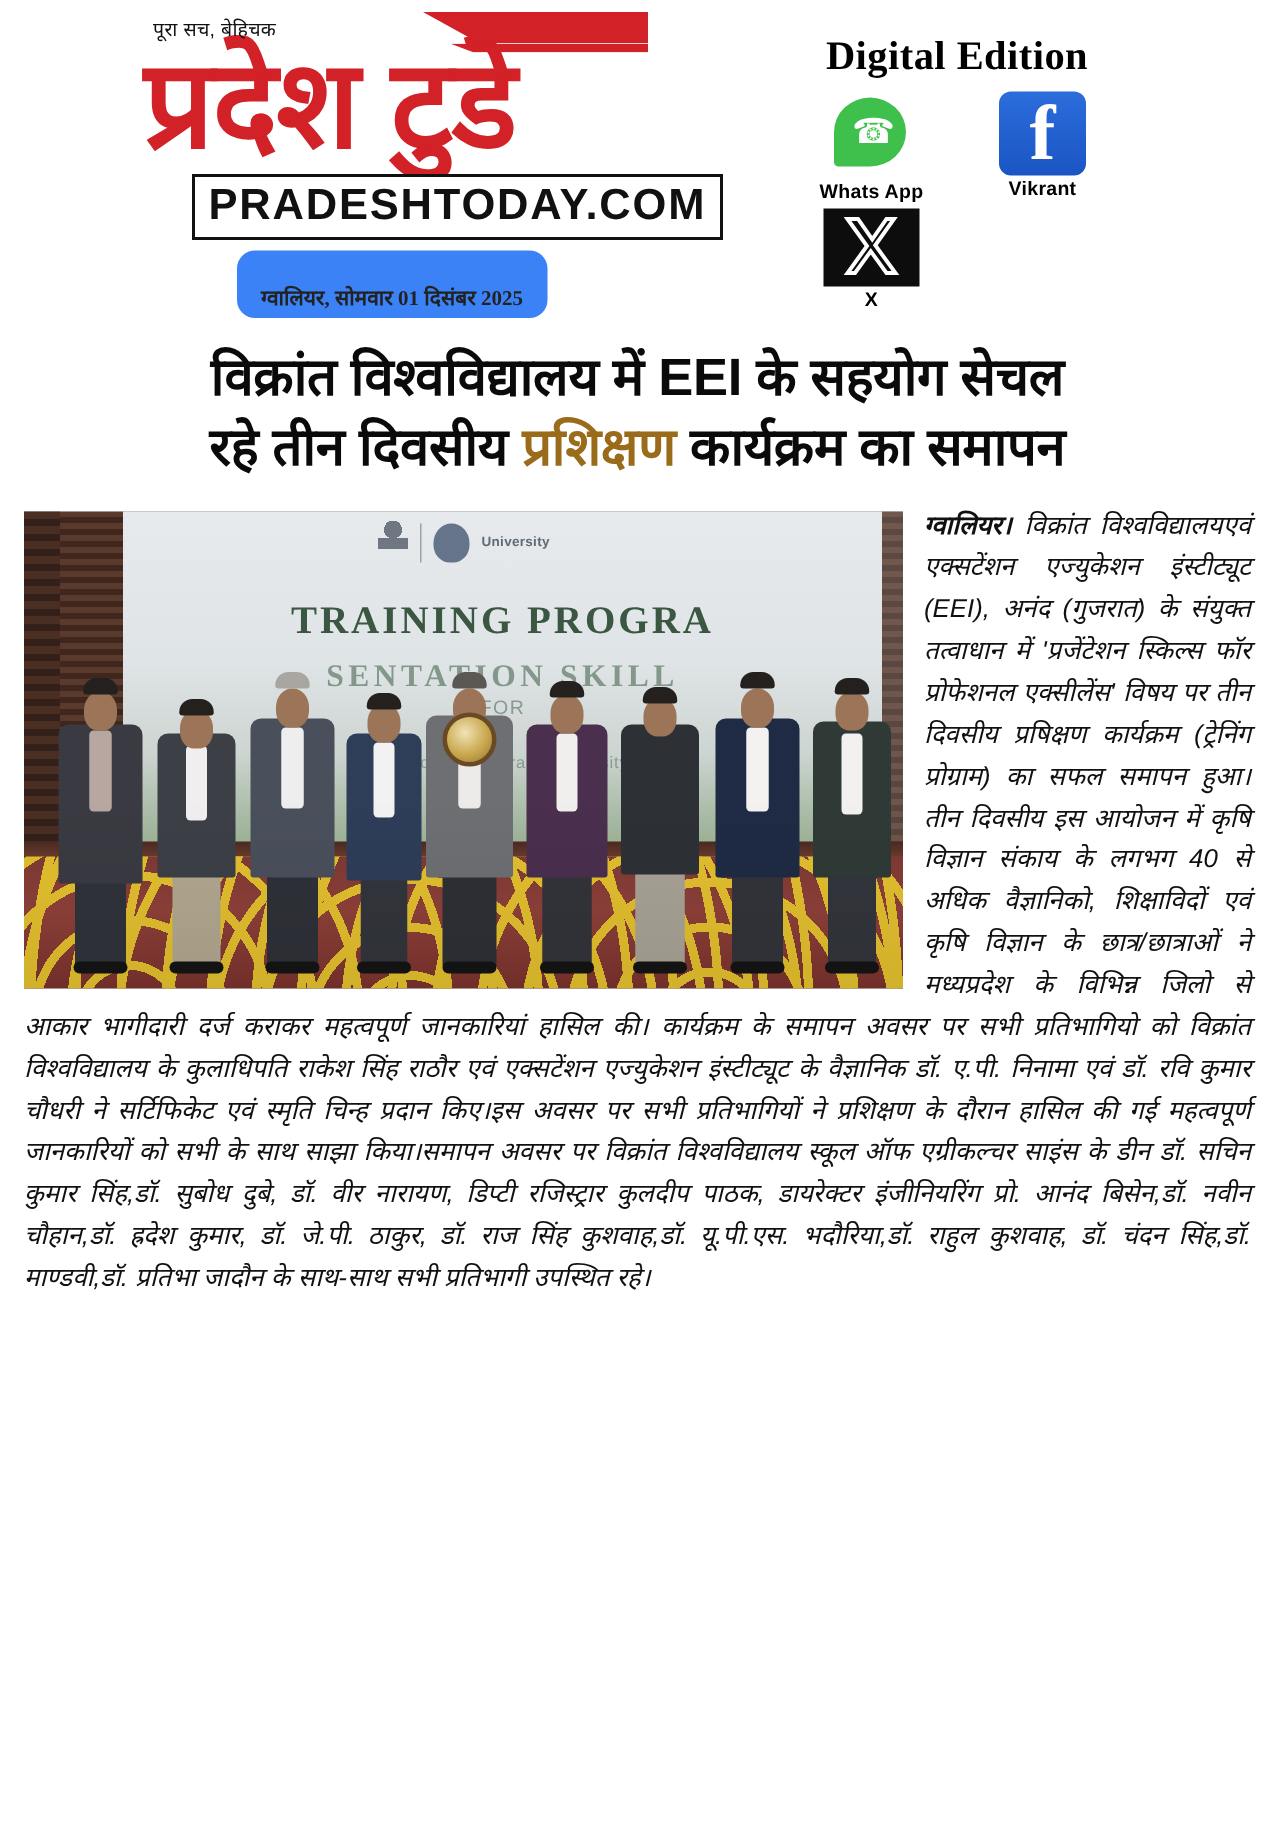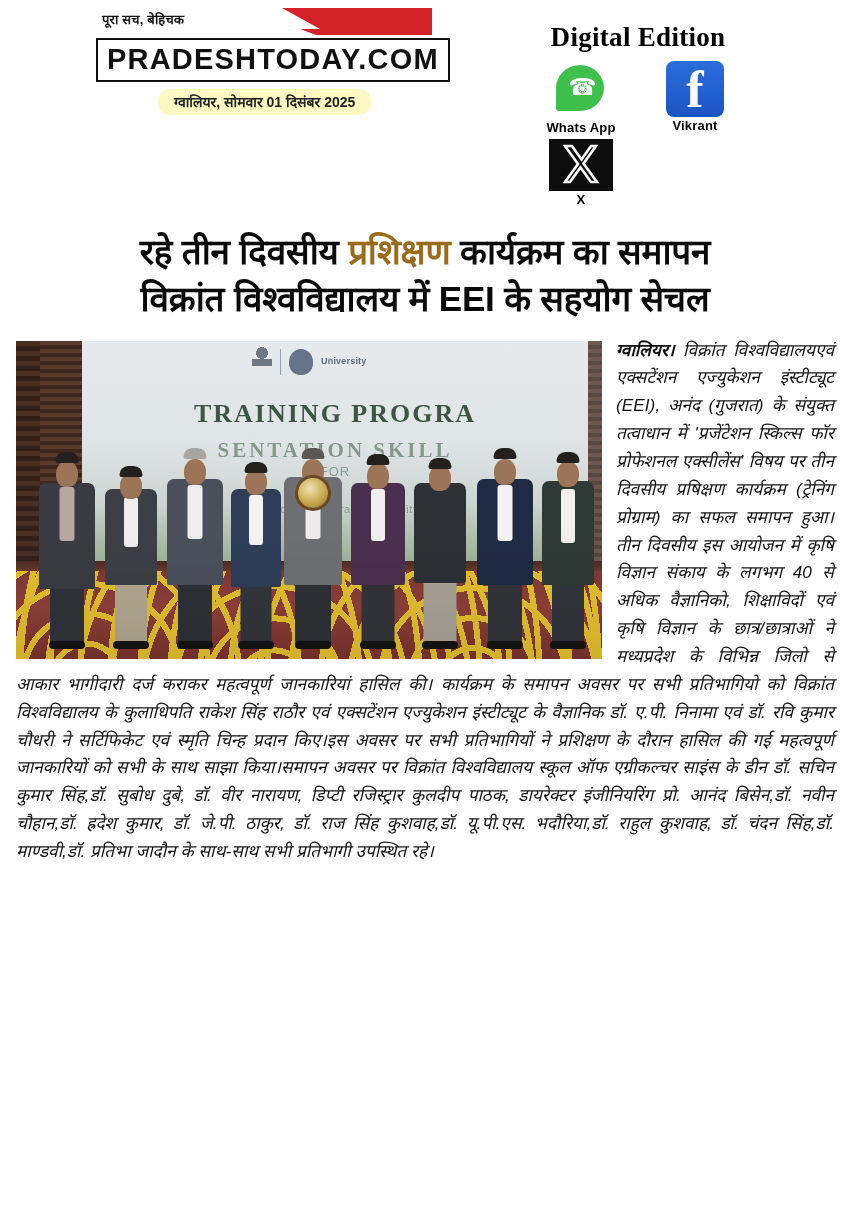--- a/index.html
+++ b/index.html
@@ -37,21 +37,21 @@
   }
   .tagline-wrap {
     position: relative;
     height: 24px;
   }
   .tagline {
     position: absolute;
     left: 6px;
     top: 2px;
     font-size: 13px;
-    font-weight: bold;
+    font-weight: normal;
     letter-spacing: .2px;
     color: #111;
     z-index: 3;
   }
   .tagline-bar {
     position: absolute;
     left: 0;
     top: 0;
     width: 336px;
     height: 20px;
@@ -83,40 +83,41 @@
     font-size: 82px;
     line-height: .95;
     font-weight: bold;
     color: #d32128;
     letter-spacing: -1px;
     margin-top: 0px;
     white-space: nowrap;
   }
   .site-box {
     margin-top: 6px;
-    margin-left: 0;
+    margin-left: 32px;
     display: inline-block;
     border: 2px solid #111;
     padding: 3px 9px 4px 9px;
     background: #fff;
   }
   .site-box-text {
     font-size: 29px;
     font-weight: bold;
     letter-spacing: 1.2px;
     color: #111;
     font-family: "Liberation Sans", "DejaVu Sans", sans-serif;
   }
   .dateline-pill {
     margin-top: 7px;
     margin-left: 62px;
     display: inline-block;
-    background: #fef9c3;
+    background: #3b82f6;
     border-radius: 12px;
-    padding: 3px 16px 4px 16px;
+    padding: 21px 16px 4px 16px;
+    font-family: Liberation Serif, serif;
   }
   .dateline-text {
     font-size: 14px;
     font-weight: bold;
     color: #222;
   }
 
   
   .digital-block {
     position: absolute;
@@ -423,20 +424,21 @@
   <div class="masthead">
 
     <div class="brand-block">
       <div class="tagline-wrap">
         <div class="tagline-bar"></div>
         <div class="tagline-swoosh"></div>
         <div class="tagline-swoosh2"></div>
         <div class="tagline">पूरा सच, बेहिचक</div>
       </div>
 
+      <div class="masthead-title">प्रदेश टुडे</div>
 
       <div class="site-box">
         <span class="site-box-text">PRADESHTODAY.COM</span>
       </div>
 
       <div>
         <div class="dateline-pill">
           <span class="dateline-text">ग्वालियर, सोमवार 01 दिसंबर 2025</span>
         </div>
       </div>
@@ -470,22 +472,22 @@
             </svg>
           </div>
           <div class="social-label">X</div>
         </div>
 
       </div>
     </div>
   </div>
 
   <div class="headline">
+    <div class="headline-line"><span>विक्रांत विश्वविद्यालय में </span><span>EEI</span><span> के सहयोग सेचल</span></div>
     <div class="headline-line"><span>रहे तीन दिवसीय </span><span class="hl-accent">प्रशिक्षण</span><span> कार्यक्रम का समापन</span></div>
-    <div class="headline-line"><span>विक्रांत विश्वविद्यालय में </span><span>EEI</span><span> के सहयोग सेचल</span></div>
   </div>
 
   <div class="article">
 
     <div class="photo-float">
       <div class="photo">
         <div class="ph-wall"></div>
         <div class="ph-banner">
           <div class="ph-banner-green"></div>
           <div class="ph-logos">

